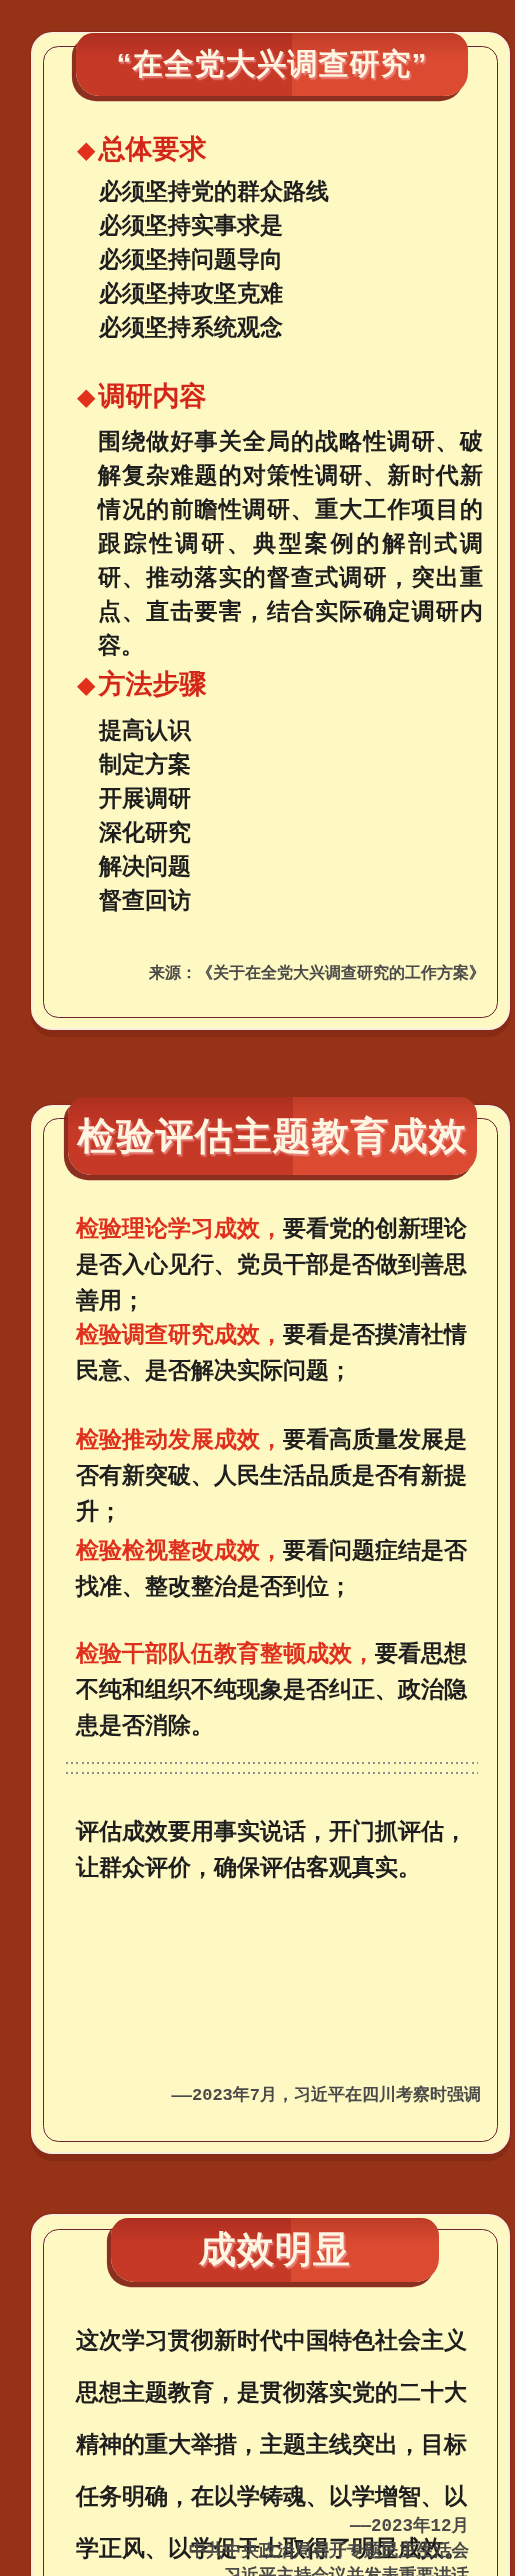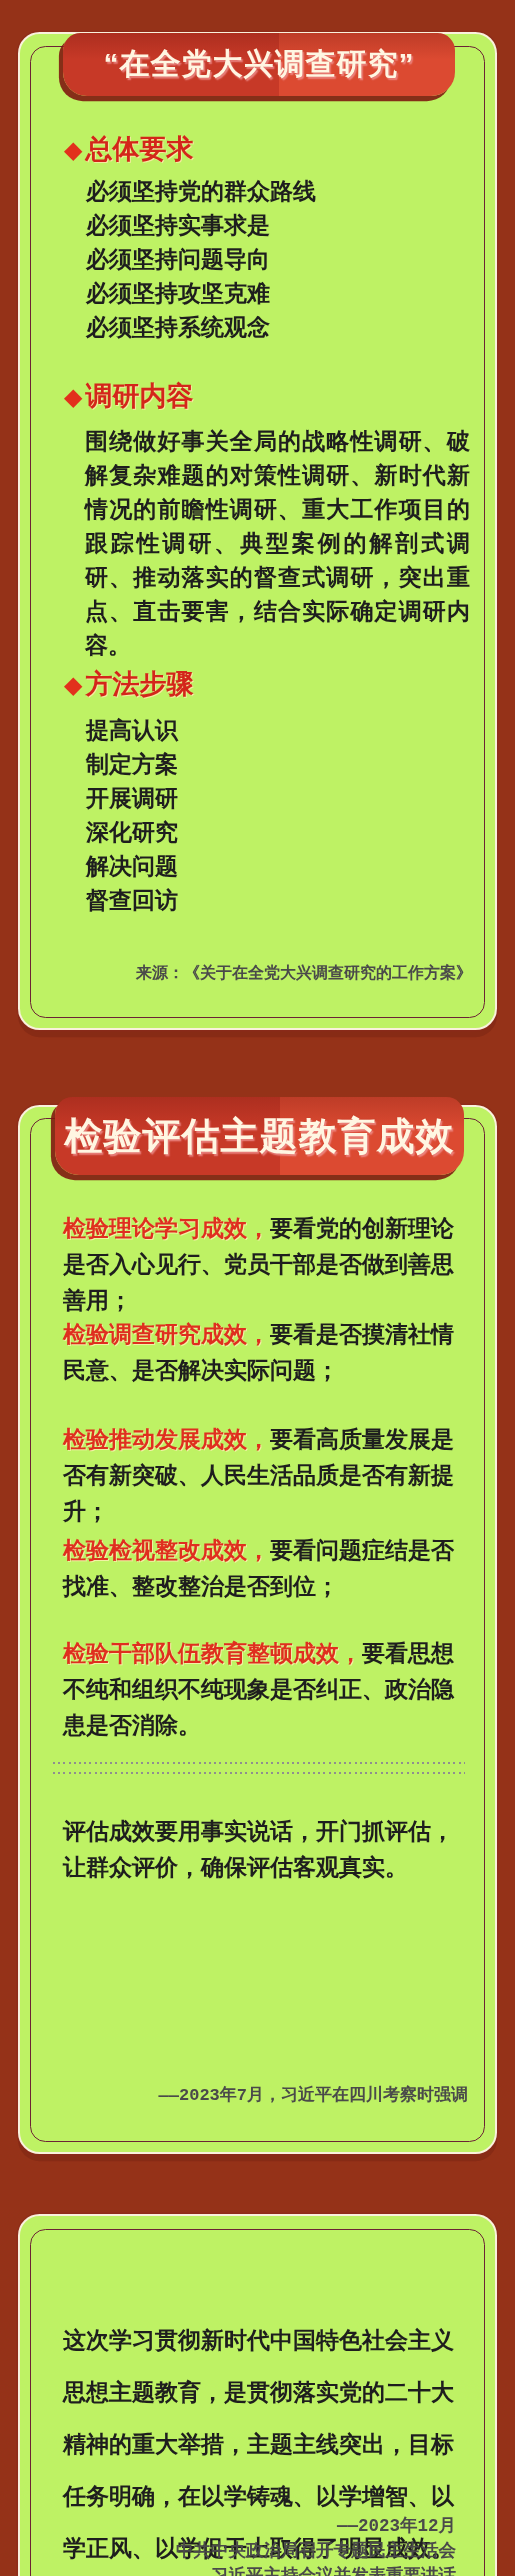--- a/index.html
+++ b/index.html
@@ -1,19 +1,19 @@
 <!DOCTYPE html>
 <html style="font-size:8.2px"><head>
 <meta charset="utf-8">
 <style>
   html,body{margin:0;padding:0;}
   body{width:515px;font-family:"Liberation Sans","DejaVu Sans",sans-serif;}
   #page{position:relative;width:515px;height:2821px;background:#953218;overflow:hidden;}
 
-  .card{position:absolute;left:18px;width:479px;background:#bef264;border:2.6px solid #FAF1DC;
+  .card{position:absolute;left:31px;width:479px;background:#fef9c3;border:2.6px solid #FAF1DC;
         border-radius:21.6px;box-sizing:border-box;
         box-shadow:0 0 0 1.5px rgba(138,42,30,.55), 0 7.2px 0 rgba(100,25,15,.28);}
   .frame{position:absolute;border:1.5px solid #6C2335;border-radius:15.5px;pointer-events:none;}
 
   .banner{position:absolute;box-sizing:border-box;
           background-image:linear-gradient(180deg,rgba(80,10,5,.22),rgba(80,10,5,0) 42%),
                            linear-gradient(90deg,#C73927 0 55%,#DC4A31 55% 100%);
           border-radius:17.5px 17.5px 24px 24px;
           box-shadow:-4.1px 5.2px 0 rgba(126,26,16,.9);
           display:flex;align-items:center;justify-content:center;z-index:3;}
@@ -97,20 +97,23 @@
     <div class="divider-row" style="left:33px;top:655px;width:412px;"></div>
     <div class="divider-row" style="left:33px;top:665px;width:412px;"></div>
 
     <div class="para2" style="left:43px;top:698px;width:409px;margin-top:8px;">评估成效要用事实说话，开门抓评估，让群众评价，确保评估客观真实。</div>
 
     <div class="attr" style="left:43px;top:976px;width:405px;">——2023年7月，习近平在四川考察时强调</div>
   </section>
 
   <section class="card" style="top:2214px;height:405px;">
     <div class="frame" style="top:13.4px;left:10.3px;right:10.3px;bottom:10.3px;"></div>
+    <div class="banner" style="left:78px;top:2.1px;width:328px;height:64px;">
+      <span style="font-size:37px;">成效明显</span>
+    </div>
 
     <div class="para2" style="left:43px;top:98px;width:409px;line-height:52px;">这次学习贯彻新时代中国特色社会主义思想主题教育，是贯彻落实党的二十大精神的重大举措，主题主线突出，目标任务明确，在以学铸魂、以学增智、以学正风、以学促干上取得了明显成效。</div>
 
     <div class="attr" style="left:43px;top:298px;width:393px;font-size:17.5px;">
       <span>——2023年12月</span><br>
       <span>中共中央政治局召开专题民主生活会</span><br>
       <span>习近平主持会议并发表重要讲话</span>
     </div>
   </section>
 

